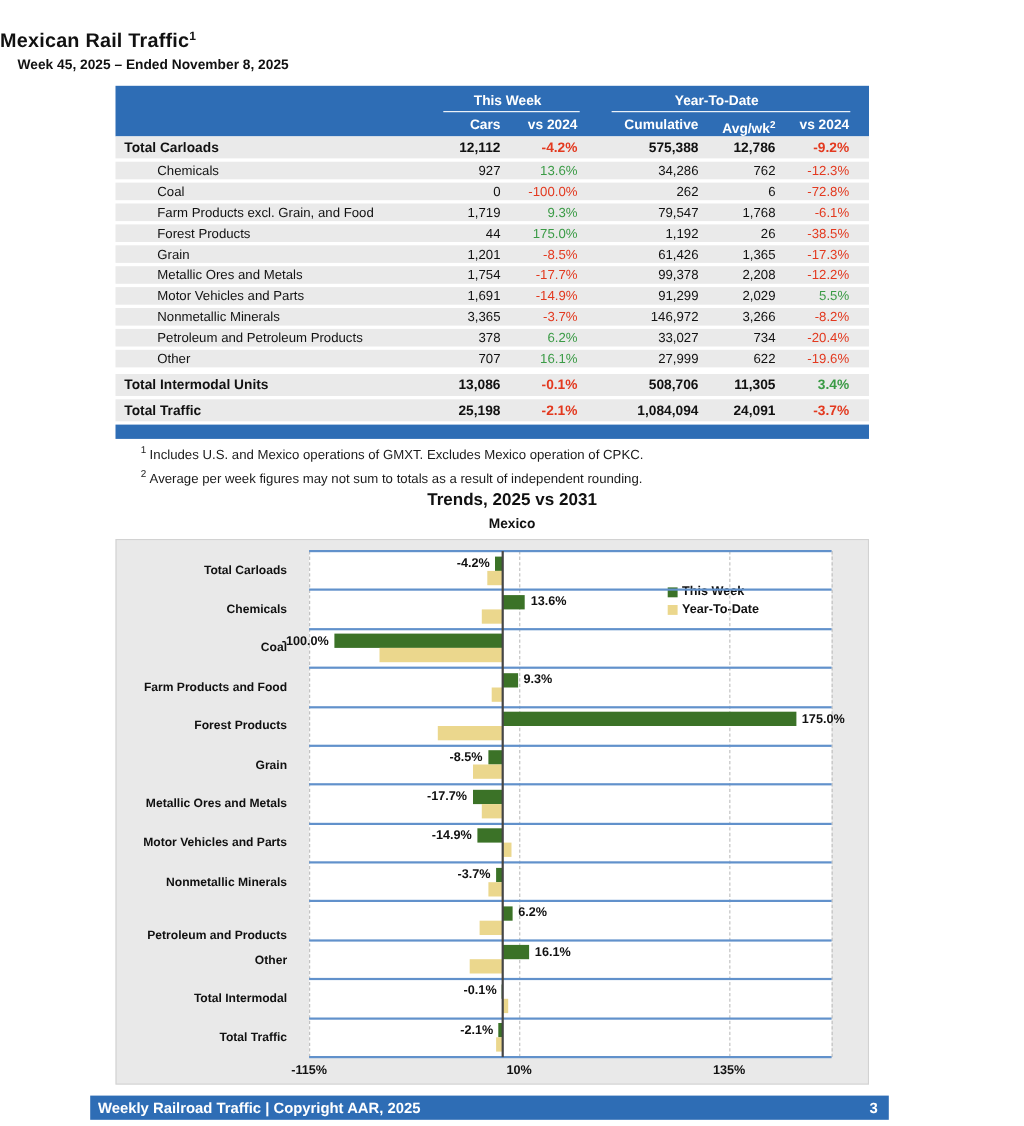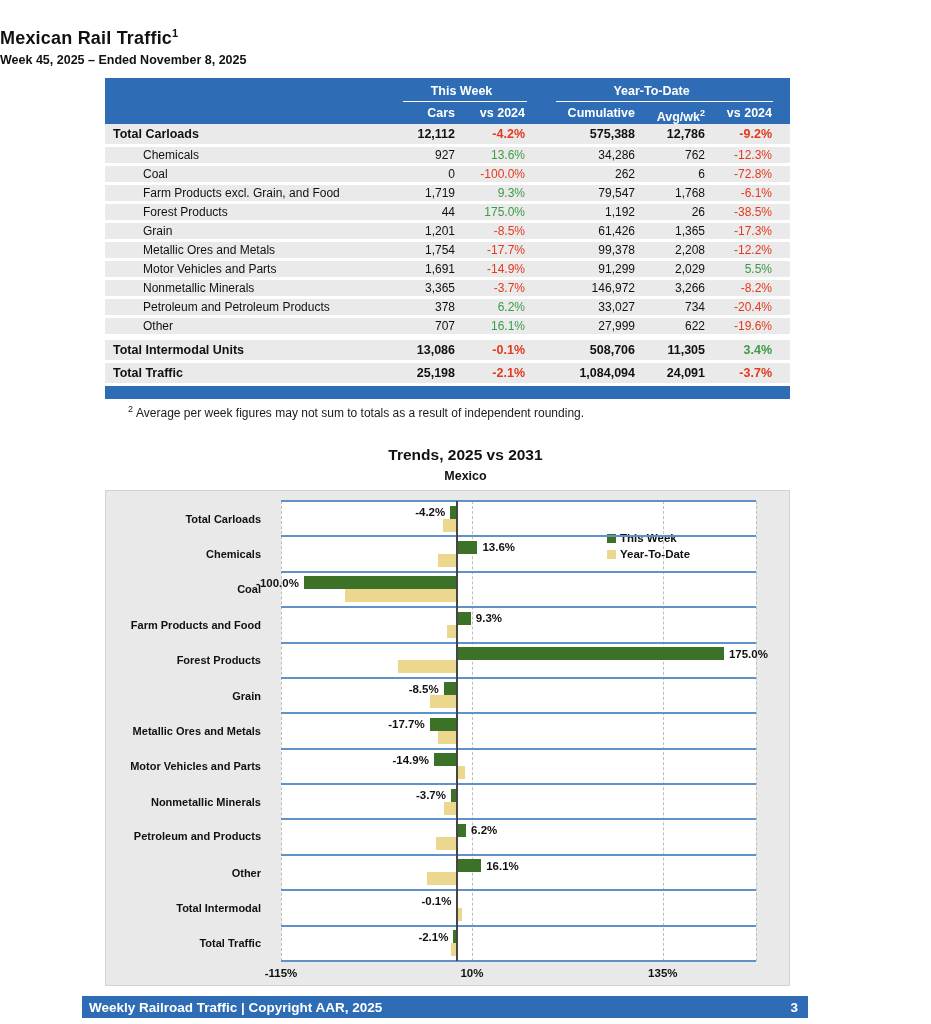--- a/index.html
+++ b/index.html
@@ -8,21 +8,21 @@
     width:931px; height:1024px; position:relative;
     font-family:"Liberation Sans","DejaVu Sans",sans-serif;
     color:#111;
   }
   .page { position:absolute; inset:0; }
 
   
   .title-block { position:absolute; top:27px; left:0; width:100%; text-align:left; }
   .title-block h1 { font-size:18px; font-weight:bold; letter-spacing:0.2px; }
   .title-block h1 sup { font-size:11px; }
-  .title-block .subtitle { font-size:12.5px; font-weight:bold; margin-top:4px; }
+  .title-block .subtitle { font-size:12.5px; font-weight:bold; margin-top:4px;padding-left:16px; }
 
   
   .rail-table { position:absolute; left:105px; top:78px; width:685px; }
   .grid-row { display:grid; grid-template-columns:290px 63px 70px 110px 70px 67px 15px; }
   .thead { background:#2E6DB5; color:#fff; padding-top:3px; }
   .thead .group-row { height:21px; line-height:21px; font-size:12.5px; font-weight:bold; }
   .thead .col-row { height:22px; line-height:22px; font-size:12.5px; font-weight:bold; }
   .group-cell { position:relative; text-align:center; }
   .group-cell.tw { grid-column:2/4; }
   .group-cell.ytd { grid-column:4/7; }
@@ -218,38 +218,39 @@
           <div class="cell-num">1,084,094</div>
           <div class="cell-num">24,091</div>
           <div class="cell-num neg">-3.7%</div>
           <div></div>
         </div>
       </div>
     <div class="bottom-bar"></div>
   </div>
 
   <div class="footnotes">
+    <div><sup>1</sup><span>Includes U.S. and Mexico operations of GMXT. Excludes Mexico operation of CPKC.</span></div>
     <div><sup>2</sup><span>Average per week figures may not sum to totals as a result of independent rounding.</span></div>
   </div>
 
   <div class="chart-title">Trends, 2025 vs 2031</div>
   <div class="chart-subtitle">Mexico</div>
 
   <div class="chart-box">
     <div class="cat-labels" id="cat-labels">
         <div class="cat-label" style="top: 0px; height: 35.3846px;">Total Carloads</div>
         <div class="cat-label" style="top: 35.3846px; height: 35.3846px;">Chemicals</div>
         <div class="cat-label" style="top: 70.7692px; height: 35.3846px;">Coal</div>
         <div class="cat-label" style="top: 106.154px; height: 35.3846px;">Farm Products and Food</div>
         <div class="cat-label" style="top: 141.538px; height: 35.3846px;">Forest Products</div>
         <div class="cat-label" style="top: 176.923px; height: 35.3846px;">Grain</div>
         <div class="cat-label" style="top: 212.308px; height: 35.3846px;">Metallic Ores and Metals</div>
         <div class="cat-label" style="top: 247.692px; height: 35.3846px;">Motor Vehicles and Parts</div>
         <div class="cat-label" style="top: 283.077px; height: 35.3846px;">Nonmetallic Minerals</div>
-        <div class="cat-label" style="top: 317px; height: 35.3846px;">Petroleum and Products</div>
+        <div class="cat-label" style="top: 332px; height: 35.3846px;">Petroleum and Products</div>
         <div class="cat-label" style="top: 353.846px; height: 35.3846px;">Other</div>
         <div class="cat-label" style="top: 389.231px; height: 35.3846px;">Total Intermodal</div>
         <div class="cat-label" style="top: 424.615px; height: 35.3846px;">Total Traffic</div>
       </div>
     <div class="plot" id="plot">
       <div class="legend">
         <div class="legend-item">
           <span class="swatch green"></span>
           <span>This Week</span>
         </div>

